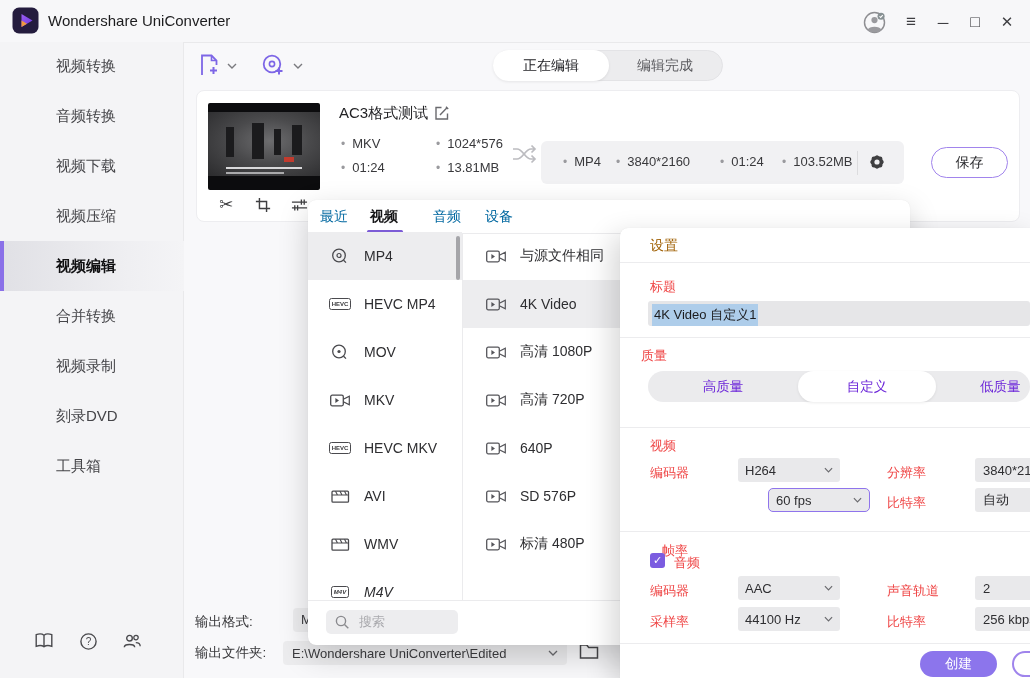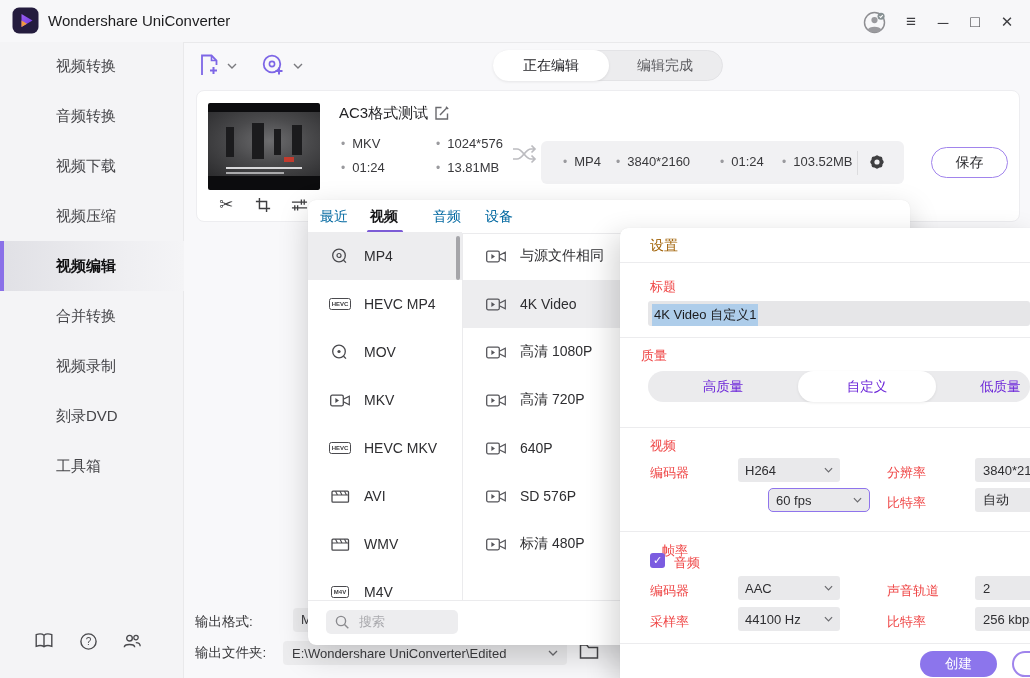--- a/index.html
+++ b/index.html
@@ -332,21 +332,21 @@
     </div>
     <div class="fmt-item" style="top:320px;">
       <span class="ficon">
         <svg width="19" height="15" viewBox="0 0 19 15">
           <rect x="1" y="2.2" width="16.5" height="11" rx="1" fill="none" stroke="#4a4a4e" stroke-width="1.3"></rect>
           <path d="M1 6 H17.5 M4.5 2.2 L6.5 6 M9 2.2 L11 6 M13.5 2.2 L15.5 6" fill="none" stroke="#4a4a4e" stroke-width="1.1"></path>
         </svg>
       </span>
         <span class="flabel">WMV</span>
     </div>
-    <div class="fmt-item" style="top:368px;">
+    <div class="fmt-item" style="top:368px;font-style:italic;">
       <span class="ficon">
           <span class="badge">M4V</span>
         </span>
       <span class="flabel">M4V</span>
     </div>
 
     <div class="vscroll"></div>
     <div class="vdiv"></div>
 
     <div class="res-item" style="top:32px;">

